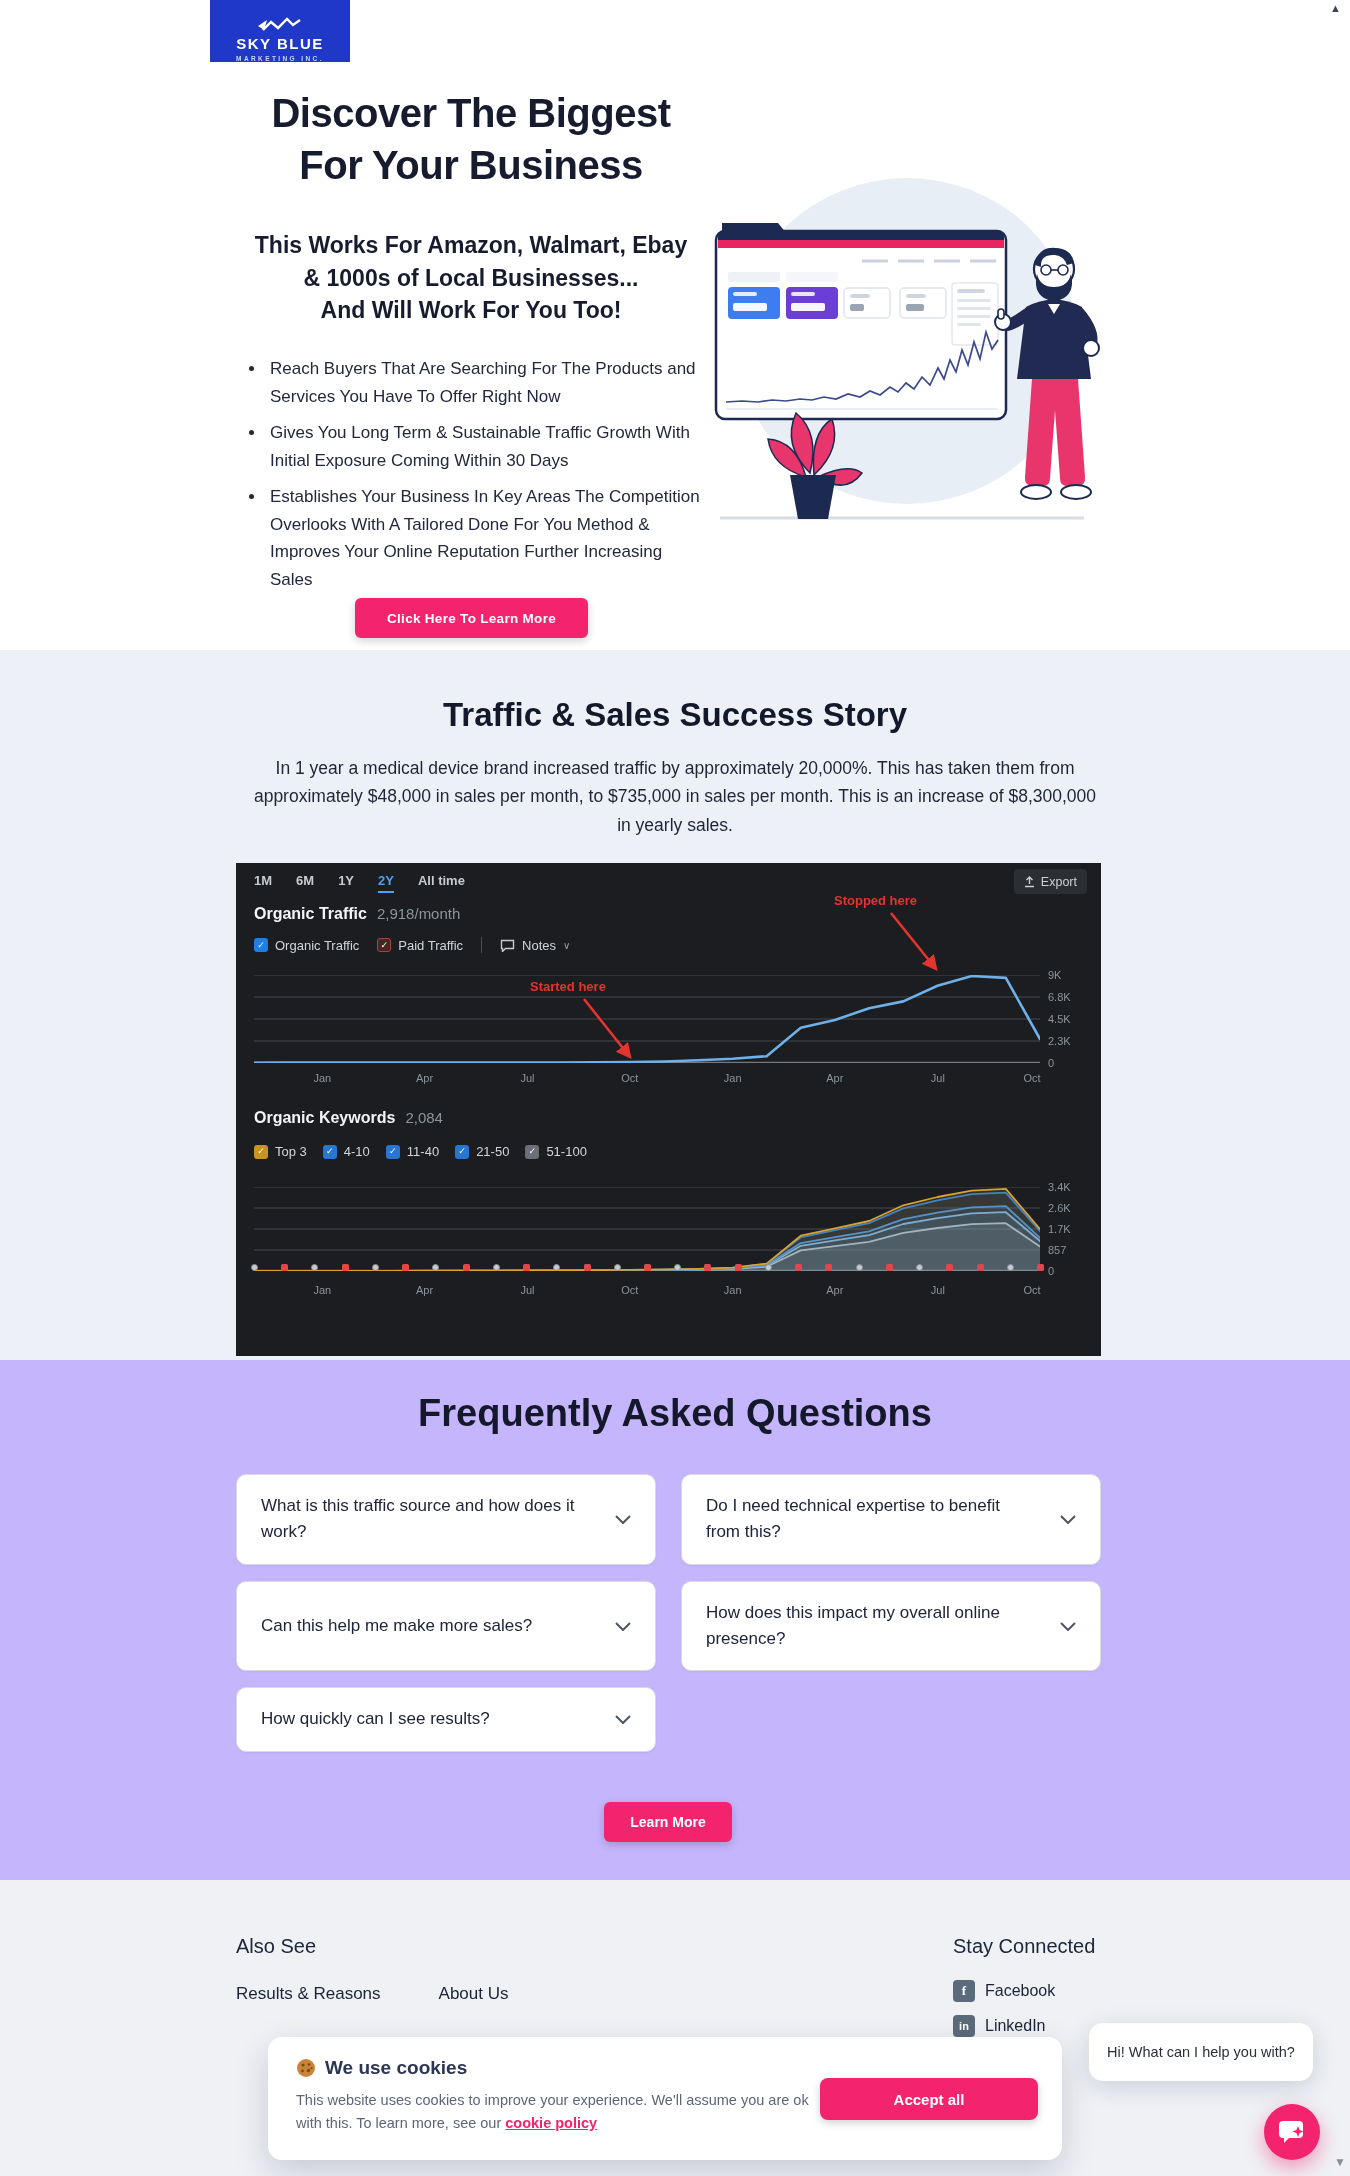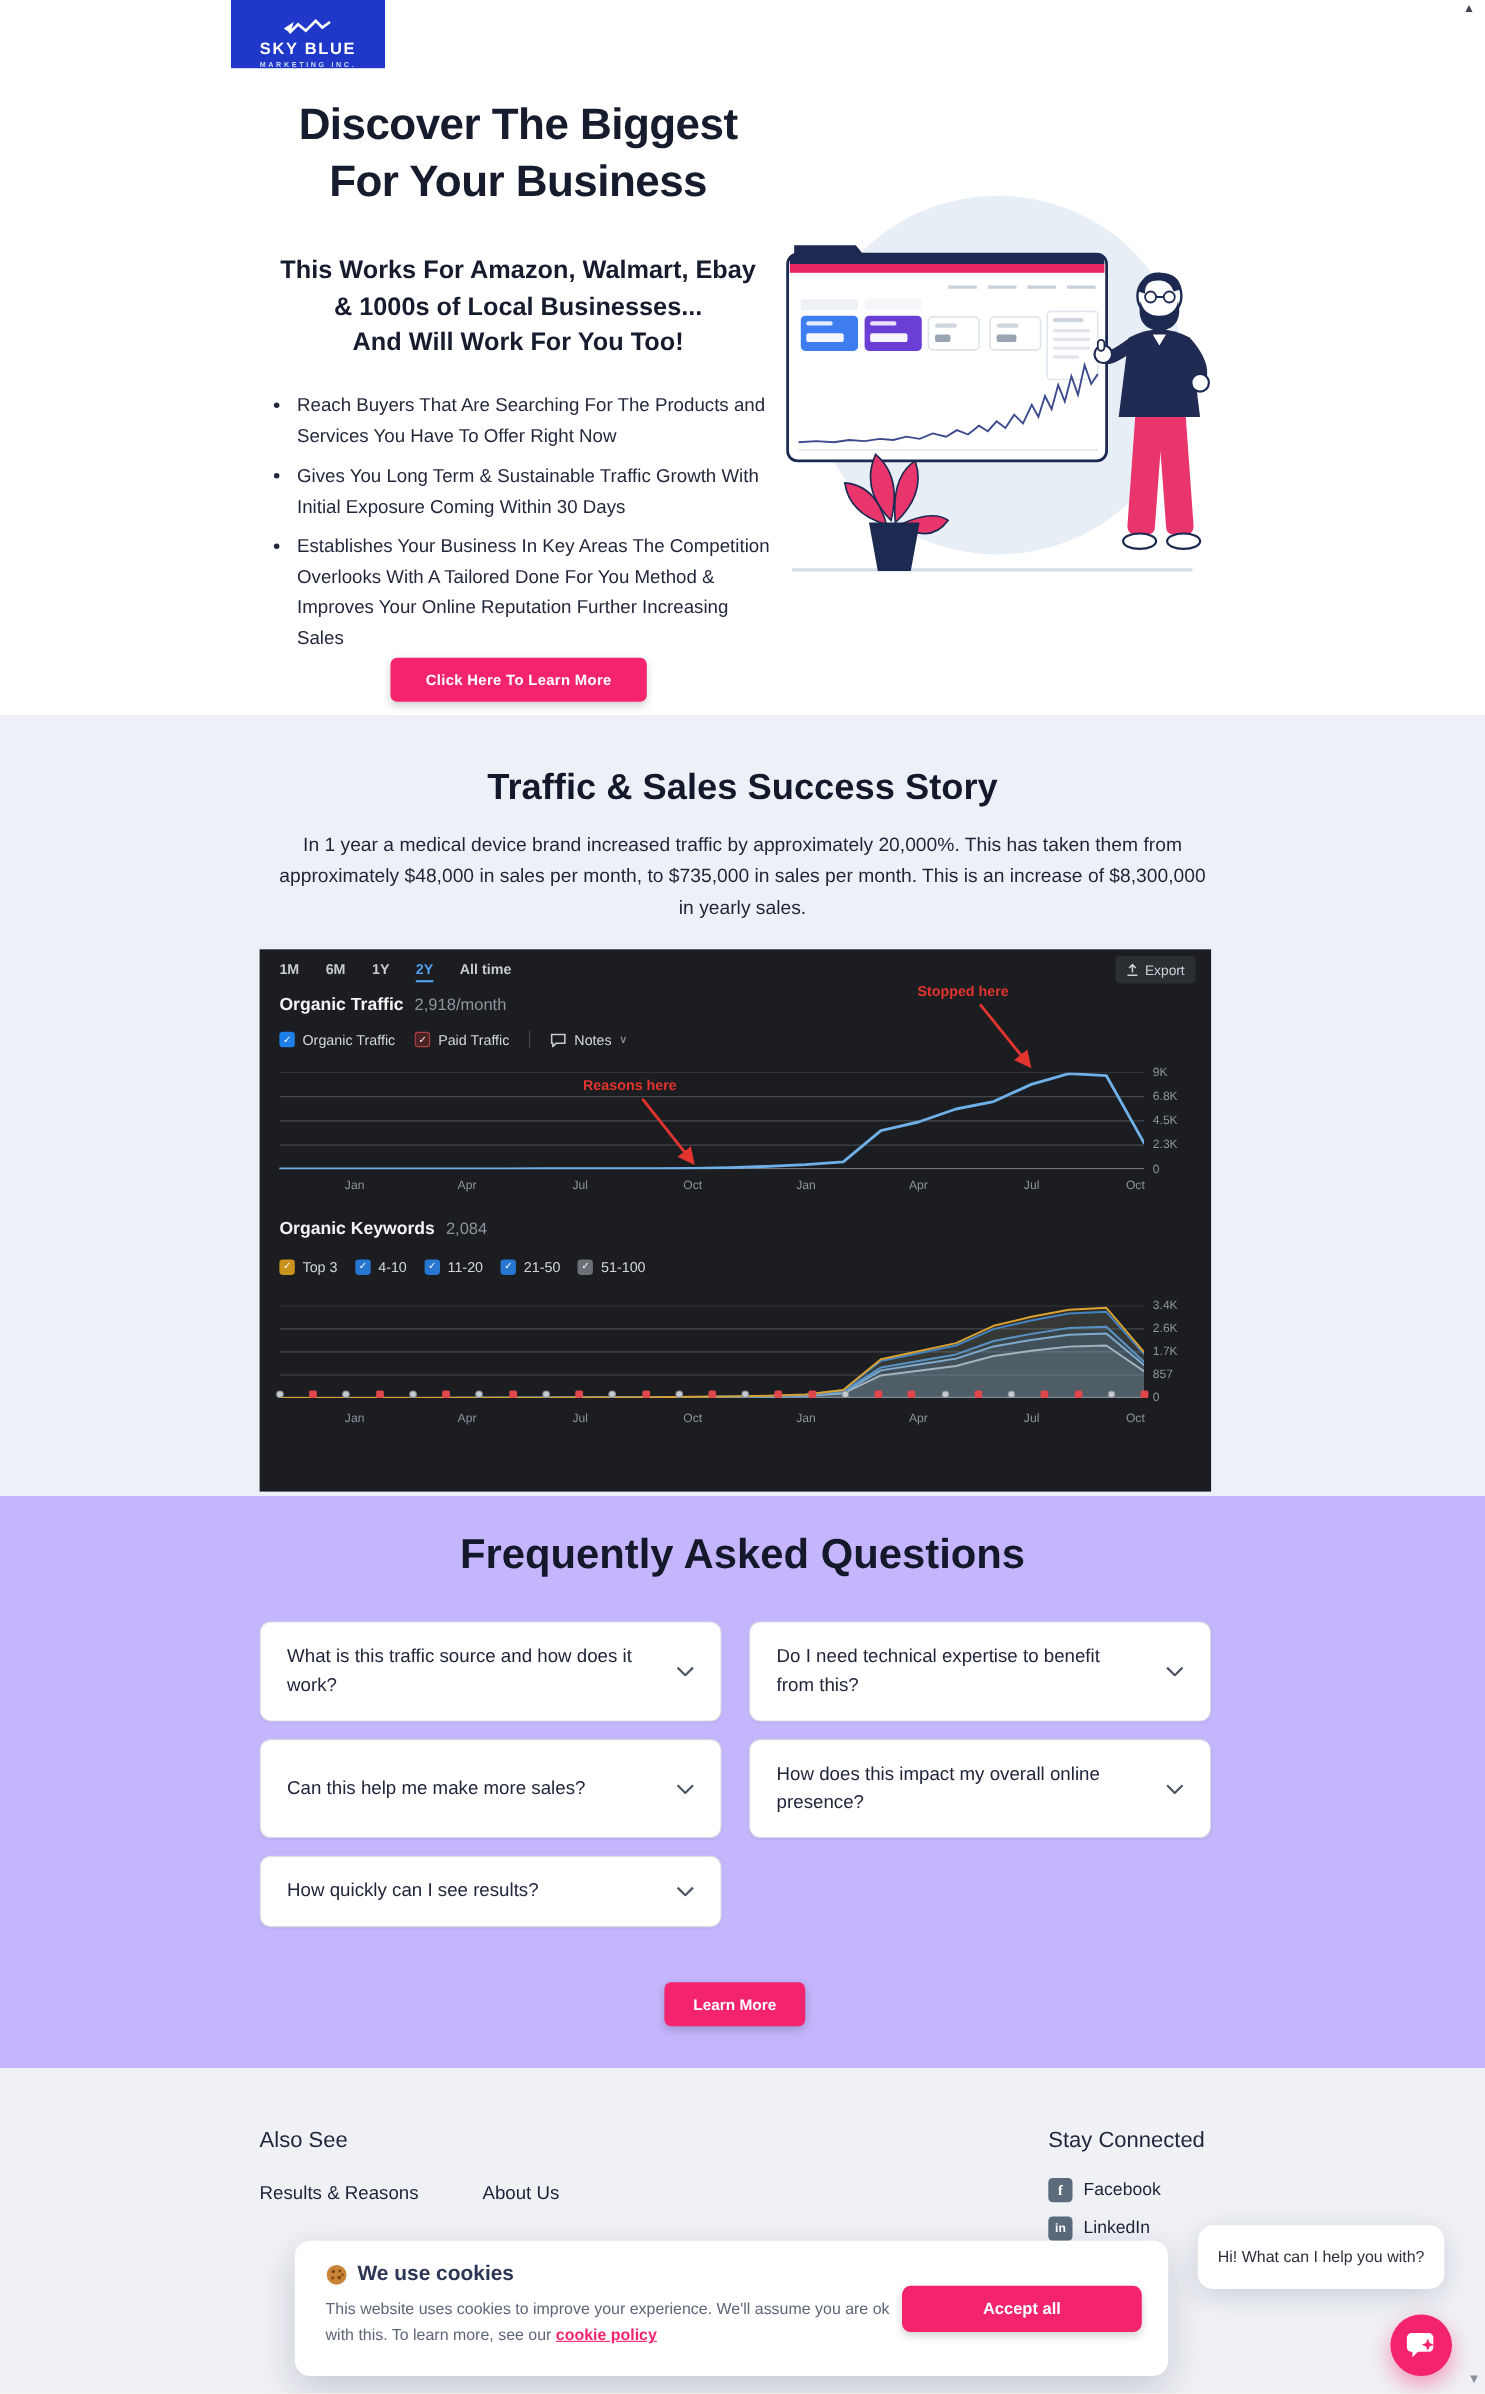--- a/index.html
+++ b/index.html
@@ -278,21 +278,21 @@
         <span style="left:21.7%">Apr</span>
         <span style="left:34.8%">Jul</span>
         <span style="left:47.8%">Oct</span>
         <span style="left:60.9%">Jan</span>
         <span style="left:73.9%">Apr</span>
         <span style="left:87%">Jul</span>
         <span style="left:99%">Oct</span>
       </div>
 
       <span class="ann" id="ann-stopped">Stopped here</span>
-      <span class="ann" id="ann-started">Reasons here</span>
+      <span class="ann" id="ann-started">Started here</span>
       <svg class="ann-arrows" width="865" height="449" viewBox="0 0 865 449">
         <defs>
           <marker id="arrh" markerWidth="8" markerHeight="8" refX="5" refY="3" orient="auto">
             <path d="M0 0 L6 3 L0 6 z" fill="#e3342f"></path>
           </marker>
         </defs>
         <line x1="655" y1="50" x2="700" y2="106" stroke="#e3342f" stroke-width="2.6" marker-end="url(#arrh)"></line>
         <line x1="348" y1="136" x2="394" y2="194" stroke="#e3342f" stroke-width="2.6" marker-end="url(#arrh)"></line>
       </svg>
 
@@ -305,21 +305,21 @@
         <span class="leg-item">
           <span class="cb" style="background: rgb(201, 148, 30);">✓</span>
           <span>Top 3</span>
         </span>
         <span class="leg-item">
           <span class="cb" style="background: rgb(39, 119, 210);">✓</span>
           <span>4-10</span>
         </span>
         <span class="leg-item">
           <span class="cb" style="background: rgb(39, 119, 210);">✓</span>
-          <span>11-20</span>
+          <span>11-40</span>
         </span>
         <span class="leg-item">
           <span class="cb" style="background: rgb(39, 119, 210);">✓</span>
           <span>21-50</span>
         </span>
         <span class="leg-item">
           <span class="cb cb-gray">✓</span>
           <span>51-100</span>
         </span>
       </div>

